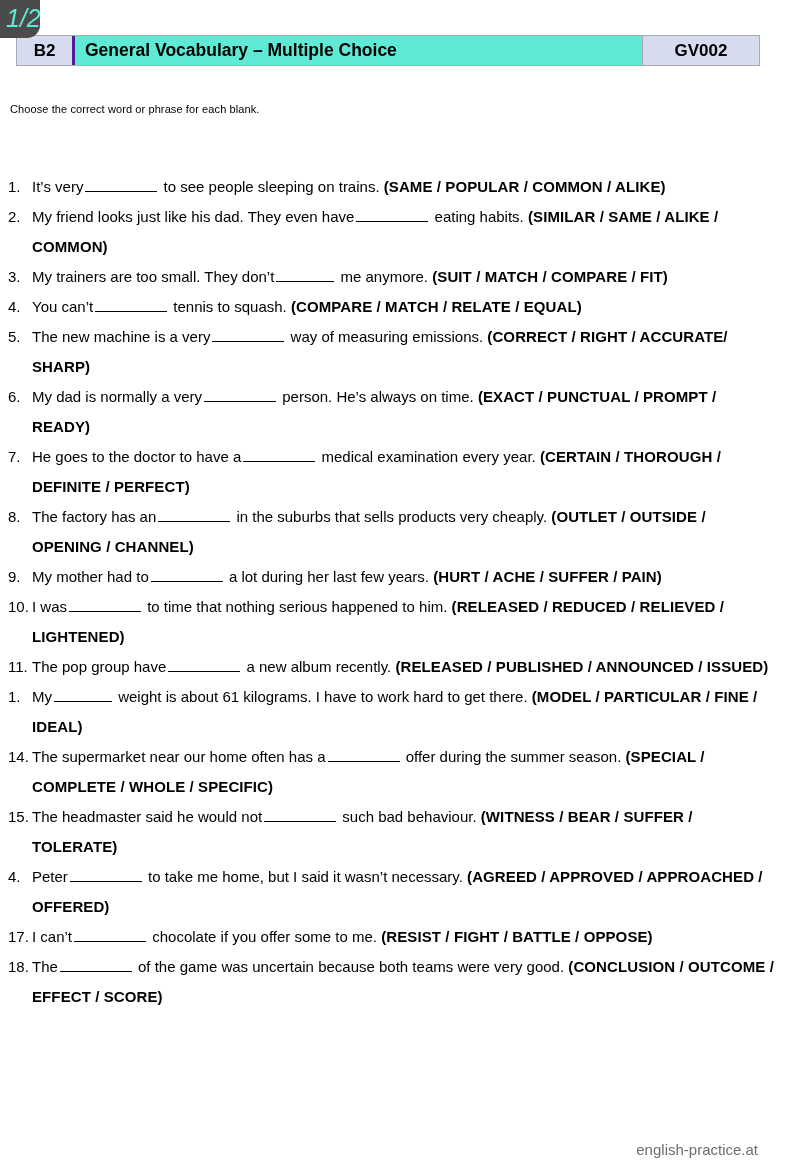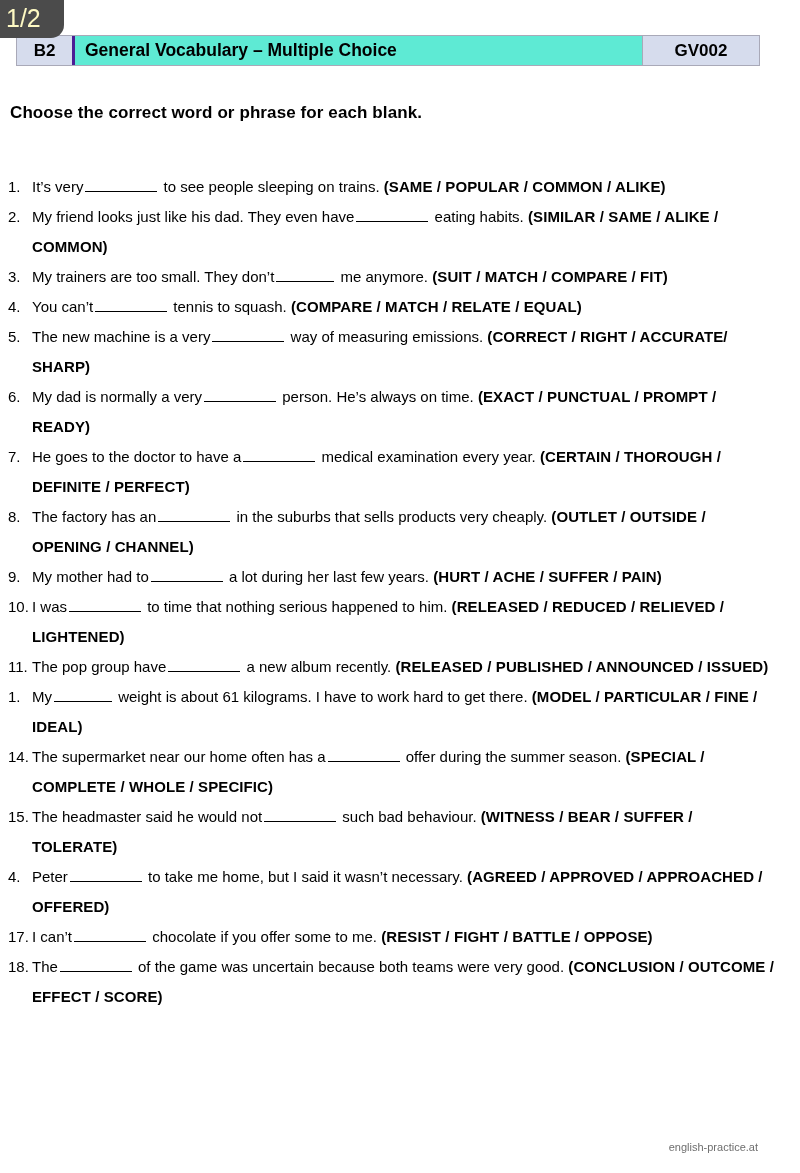--- a/index.html
+++ b/index.html
@@ -14,32 +14,33 @@
     color: #000000;
     position: relative;
     overflow: hidden;
   }
 
   
   .page-tab {
     position: absolute;
     top: 0;
     left: 0;
-    width: 64px;
+    width: 40px;
     height: 38px;
     background: #4b4b4b;
     border-bottom-right-radius: 13px;
-    color: #fef9c3;
+    color: #5eead4;
     font-size: 25px;
     font-weight: 400;
     line-height: 36px;
     padding-left: 6px;
     box-sizing: border-box;
     letter-spacing: 0px;
     z-index: 5;
+    font-style: italic;
   }
 
   
   .header-bar {
     position: absolute;
     left: 16px;
     top: 35px;
     width: 744px;
     height: 31px;
     box-sizing: border-box;
@@ -80,22 +81,22 @@
     font-size: 17px;
     font-weight: bold;
     box-sizing: border-box;
   }
 
   
   .instruction {
     position: absolute;
     left: 10px;
     top: 103px;
-    font-size: 17px;
-    font-weight: bold;
+    font-size: 11px;
+    font-weight: normal;
     letter-spacing: 0.1px;
   }
 
   
   .qlist {
     position: absolute;
     left: 8px;
     top: 172px;
     width: 770px;
   }
@@ -131,21 +132,21 @@
     margin: 0 2px;
   }
   .blank.w-long  { width: 72px; }
   .blank.w-short { width: 58px; }
 
   
   .footer {
     position: absolute;
     right: 42px;
     top: 1141px;
-    font-size: 11px;
+    font-size: 15px;
     color: #6e6e6e;
   }
 </style>
 </head>
 <body>
 
 <div class="page-tab">1/2</div>
 
 <div class="header-bar">
   <div class="hdr-level">B2</div>

